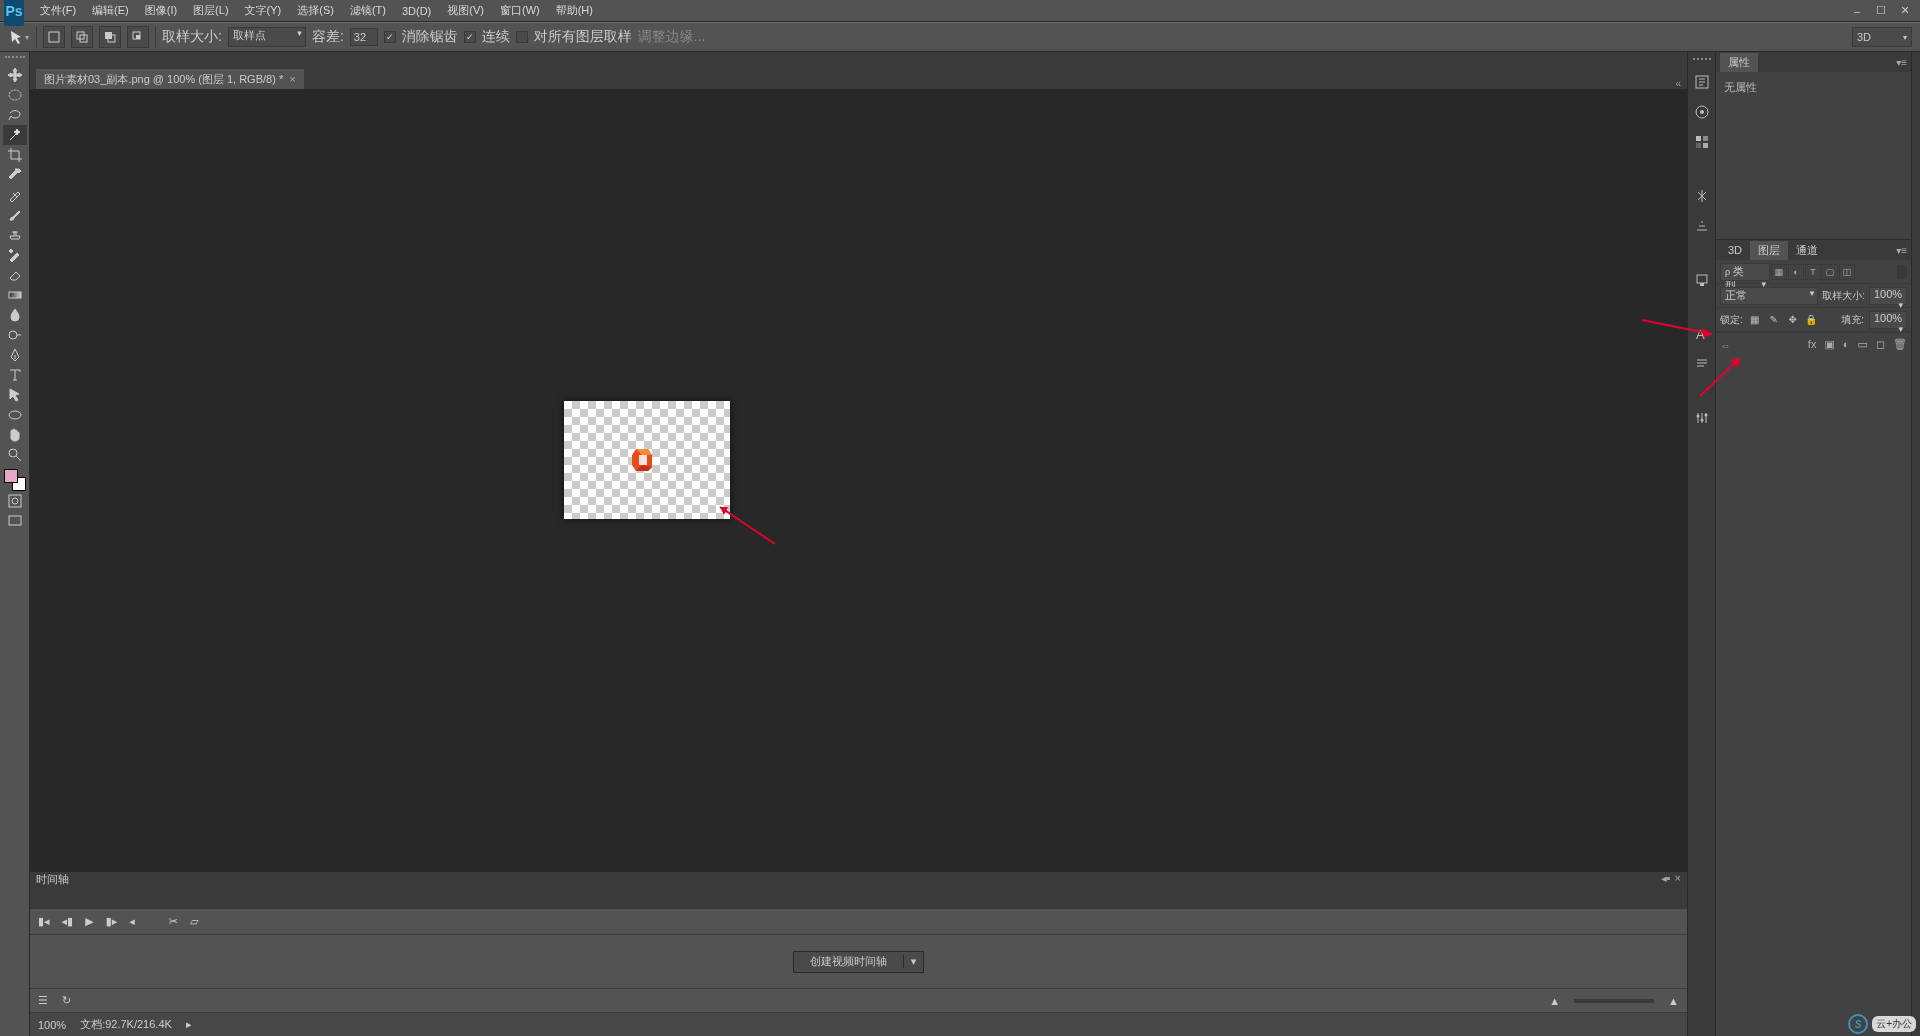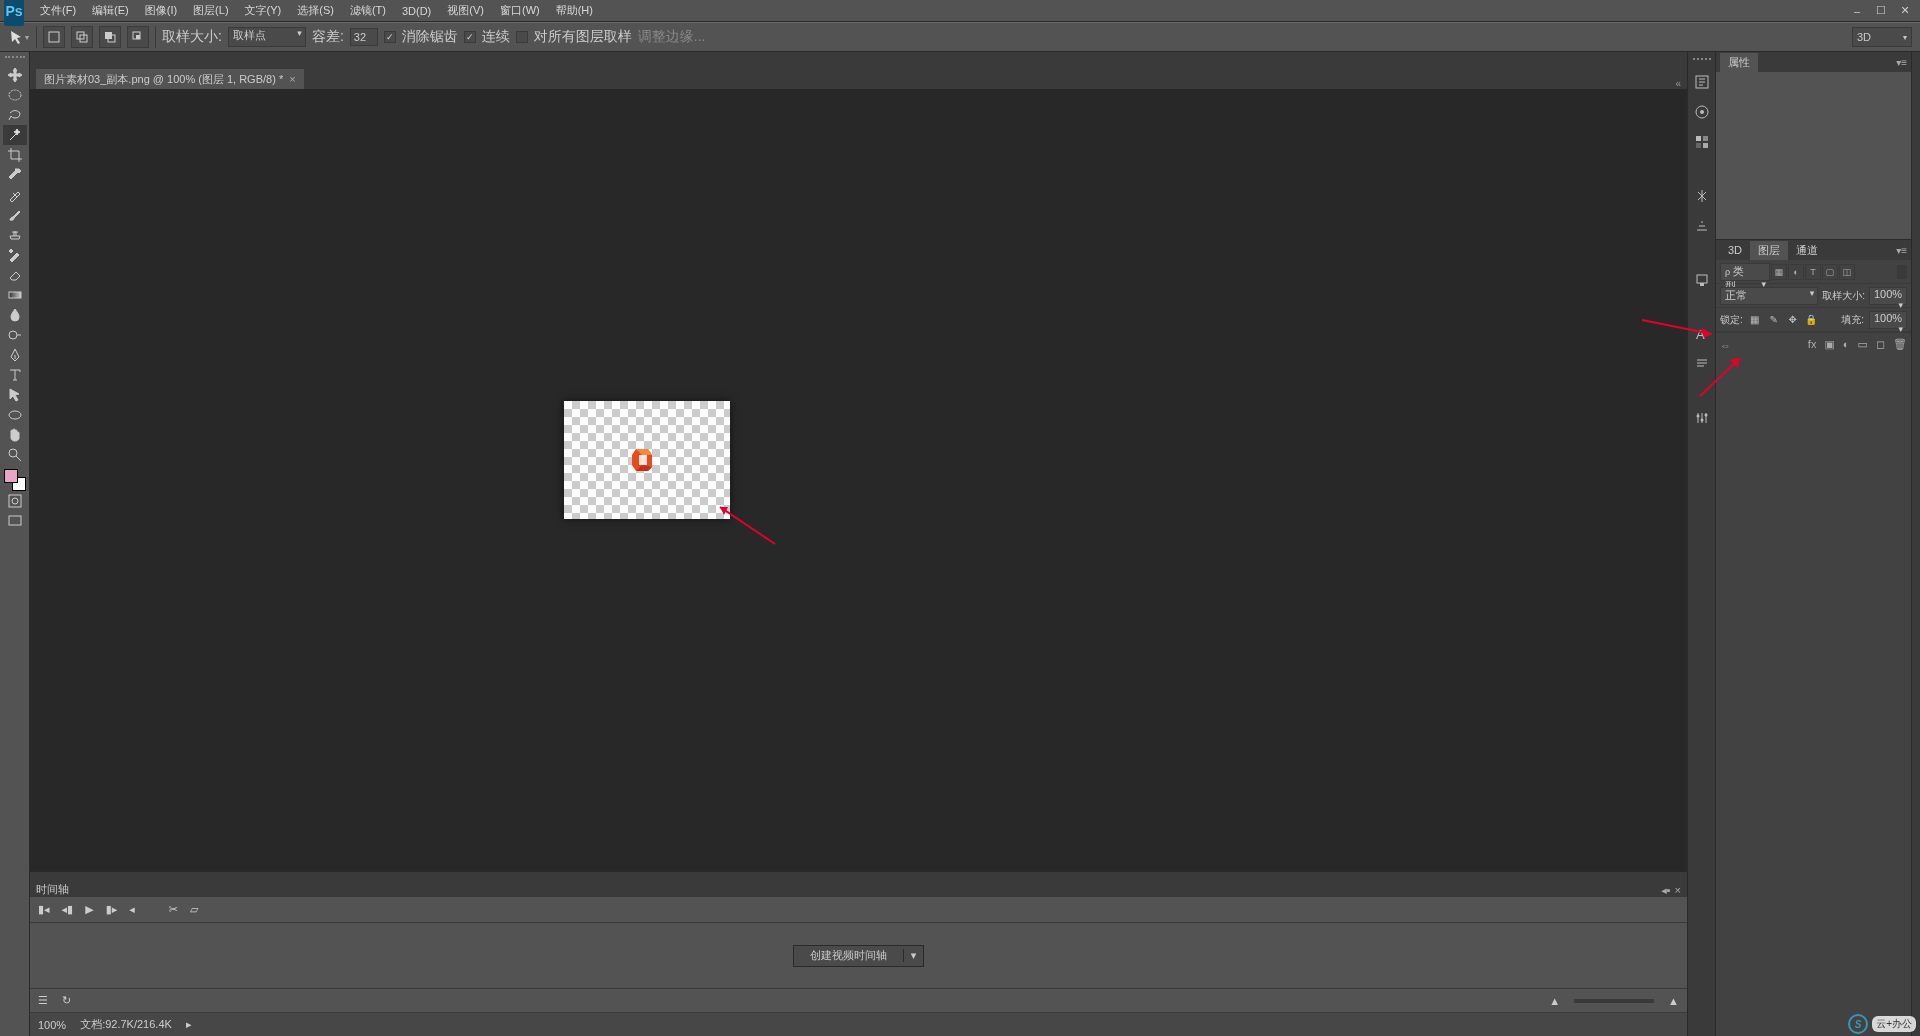--- a/index.html
+++ b/index.html
@@ -35,21 +35,21 @@
 .tab-close { font-size:11px; color:#aaa;}
 .tab-collapse { margin-left:auto; padding:0 6px; color:#999; font-size:10px;}
 .canvas-viewport { flex:1; position:relative; display:flex; align-items:center; justify-content:center; background:#282828; overflow:hidden;}
 .canvas-artboard { width:166px; height:118px; position:absolute; top:312px; left:534px; background-image:
   linear-gradient(45deg,#ccc 25%,transparent 25%),linear-gradient(-45deg,#ccc 25%,transparent 25%),
   linear-gradient(45deg,transparent 75%,#ccc 75%),linear-gradient(-45deg,transparent 75%,#ccc 75%);
   background-size:16px 16px; background-position:0 0,0 8px,8px -8px,-8px 0; background-color:#fff; box-shadow:0 0 8px rgba(0,0,0,.6);}
 .artboard-icon { position:absolute; top:42px; left:62px; width:32px; height:32px;}
 .arrow { position:absolute; pointer-events:none;}
 .timeline-panel { height:165px; background:#535353; border-top:1px solid #2a2a2a; display:flex; flex-direction:column;}
-.tl-header { height:25px; background:#3a3a3a; display:flex; align-items:flex-end; padding:0 6px; font-size:11px;}
+.tl-header { height:37px; background:#3a3a3a; display:flex; align-items:flex-start; padding:0 6px; font-size:11px;}
 .tl-header .pm { margin-left:auto; display:flex; gap:4px; color:#aaa;}
 .tl-controls { height:26px; display:flex; align-items:center; gap:12px; padding:0 8px; border-bottom:1px solid #3a3a3a;}
 .tl-btn { color:#ccc; font-size:11px; cursor:pointer;}
 .tl-body { flex:1; display:flex; align-items:center; justify-content:center;}
 .tl-create { height:22px; background:#4a4a4a; border:1px solid #2a2a2a; display:flex; align-items:center;}
 .tl-create-main { padding:0 16px;}
 .tl-create-dd { width:20px; border-left:1px solid #2a2a2a; display:flex; align-items:center; justify-content:center;}
 .tl-footer { height:24px; border-top:1px solid #3a3a3a; display:flex; align-items:center; padding:0 8px; gap:14px; font-size:11px; color:#ccc;}
 .tl-footer .fspace { flex:1;}
 .side-dock { width:28px; background:#3a3a3a; border-left:1px solid #2a2a2a; display:flex; flex-direction:column; align-items:center; padding:6px 0; gap:10px;}
@@ -416,20 +416,23 @@
       </div>
   </div>
 
   <div class="panel-col">
 
     <div style="height:188px;display:flex;flex-direction:column;border-bottom:1px solid #2a2a2a">
       <div class="panel-tabs">
         <div class="ptab active">属性</div>
         <div class="pmenu">▾≡</div>
       </div>
+      <div class="panel-body">
+        <div class="prop-text">无属性</div>
+      </div>
     </div>
 
     <div class="layers-panel" style="flex:1;display:flex;flex-direction:column">
       <div class="panel-tabs">
         <div class="ptab">3D</div>
         <div class="ptab active">图层</div>
         <div class="ptab">通道</div>
         <div class="pmenu">▾≡</div>
       </div>
       <div class="panel-body">

